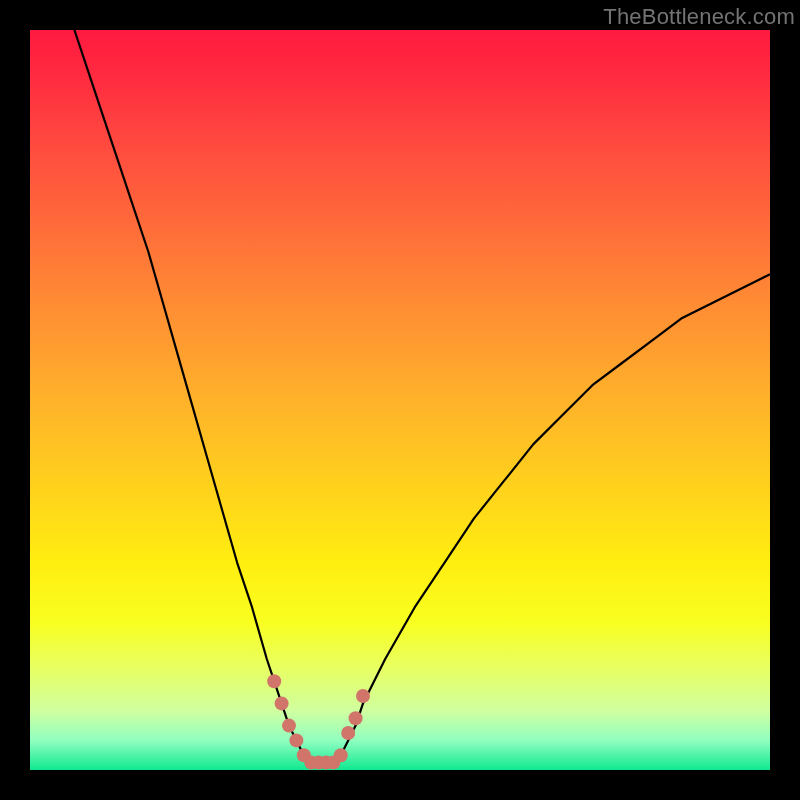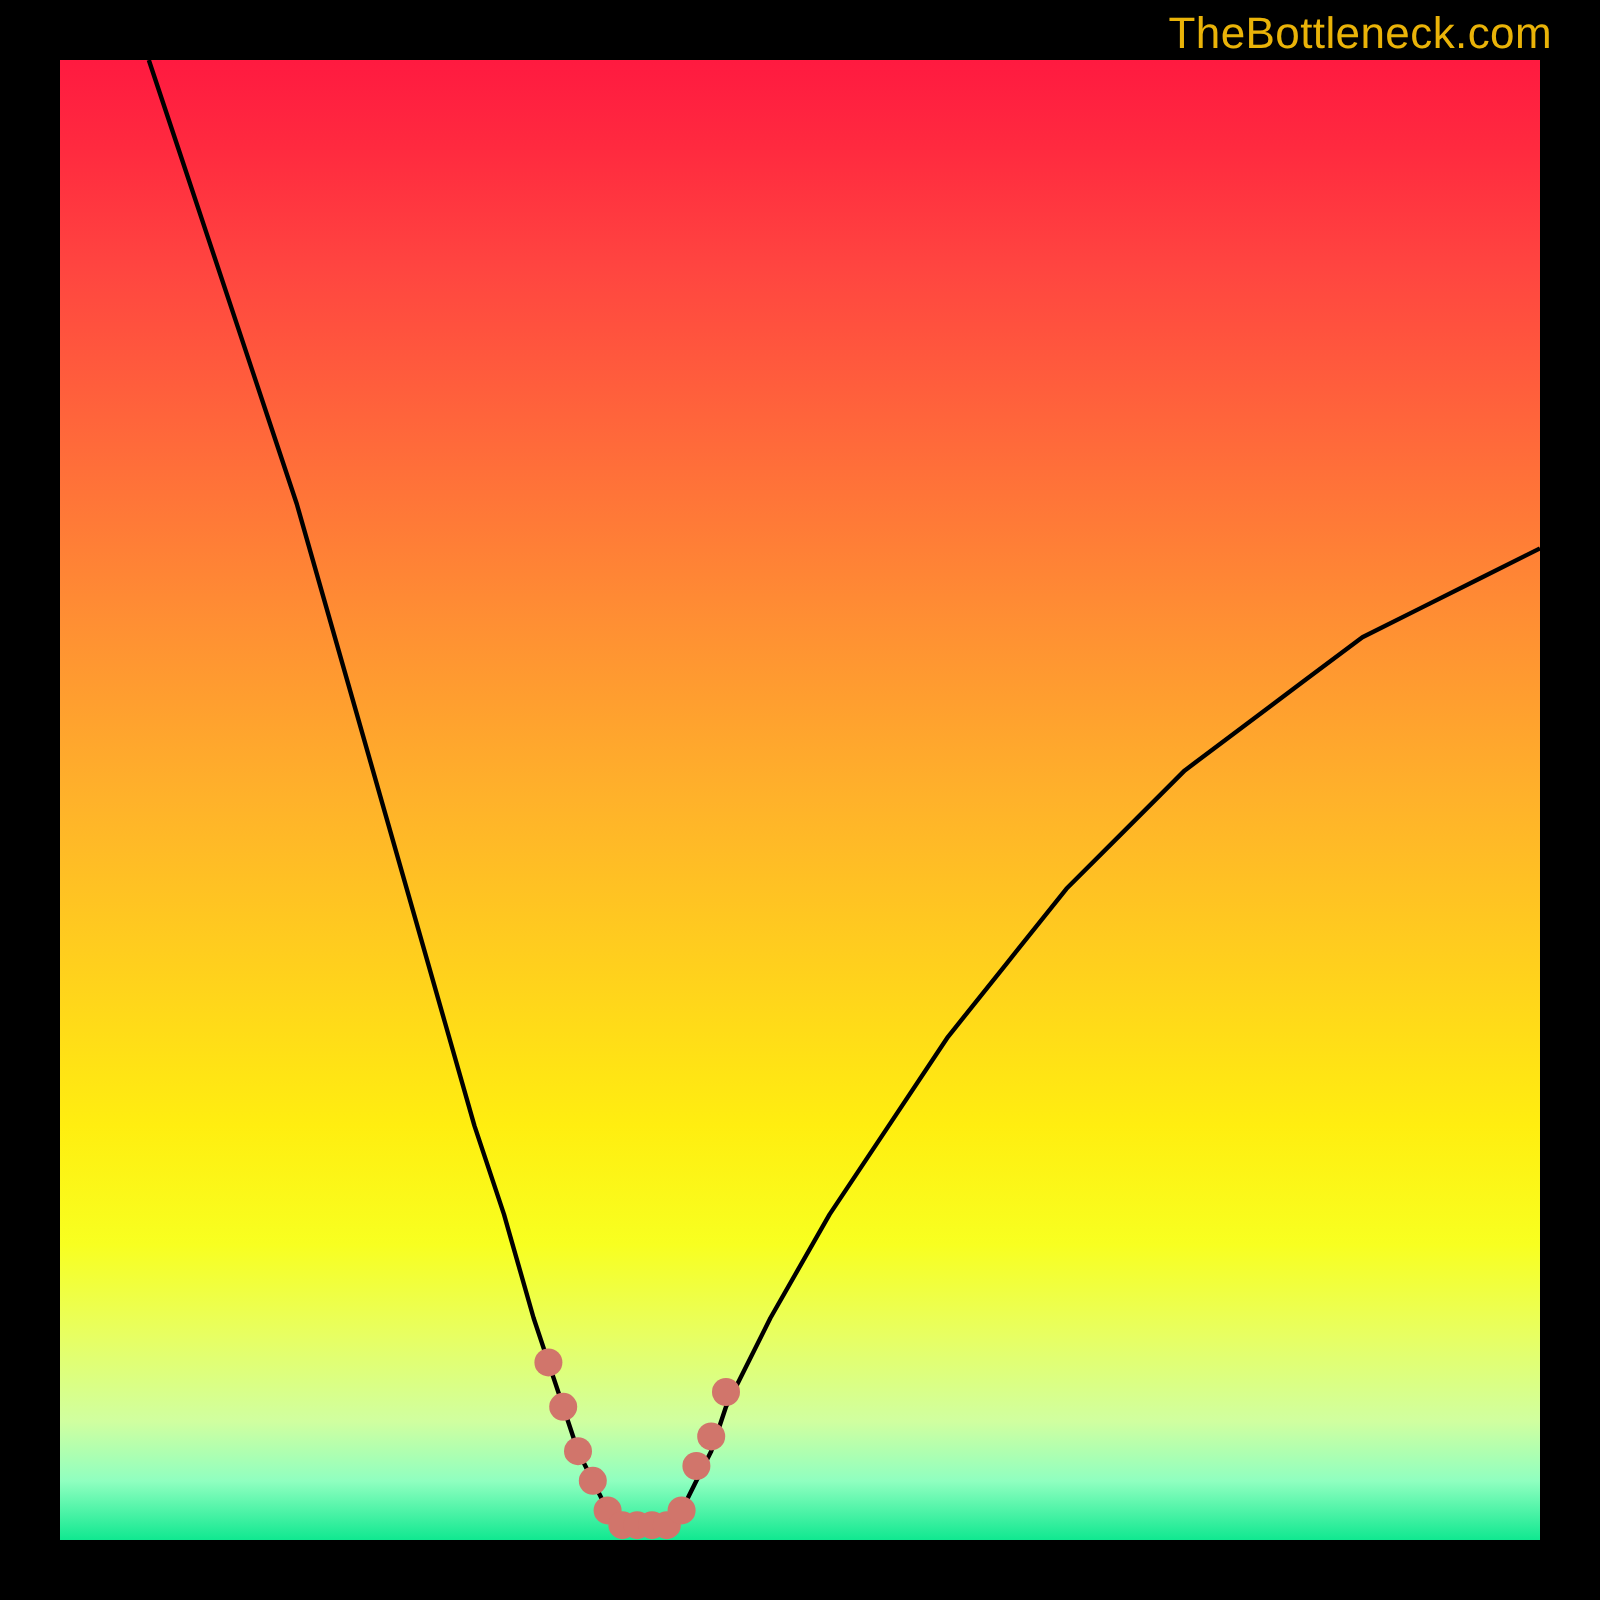--- a/index.html
+++ b/index.html
@@ -6,24 +6,24 @@
   html, body { width: 800px; height: 800px; overflow: hidden; background: #000; }
   .frame {
     position: relative;
     width: 800px;
     height: 800px;
     background: #000;
   }
   .watermark {
     position: absolute;
     top: 4px;
-    right: 24px;
+    right: 5px;
     font-family: Arial, Helvetica, sans-serif;
     font-size: 22px;
-    color: #eab308;
+    color: #737373;
     letter-spacing: 0.2px;
     z-index: 50;
   }
   .plot {
     position: absolute;
     left: 30px;
     top: 30px;
     width: 740px;
     height: 740px;
     overflow: hidden;

